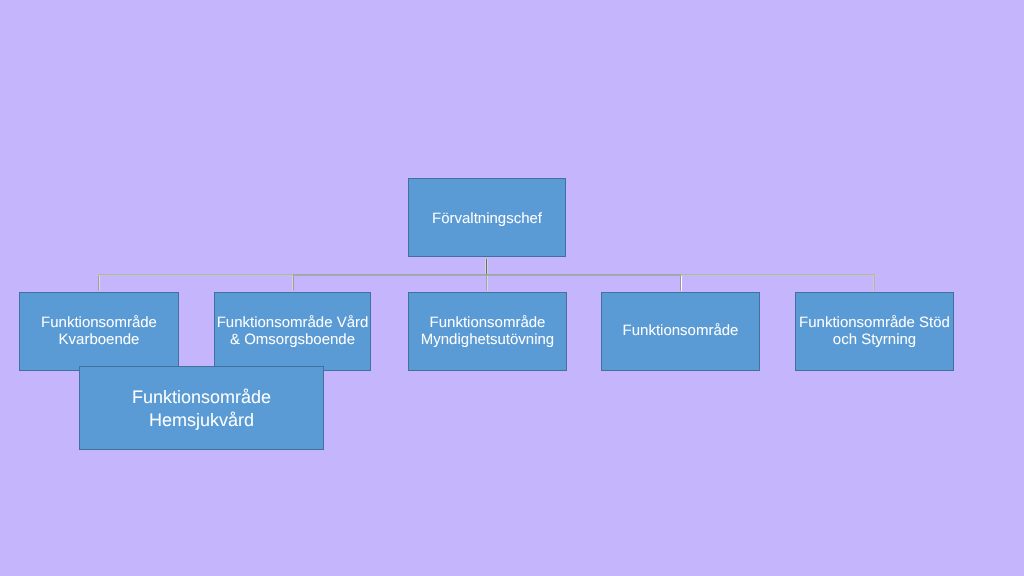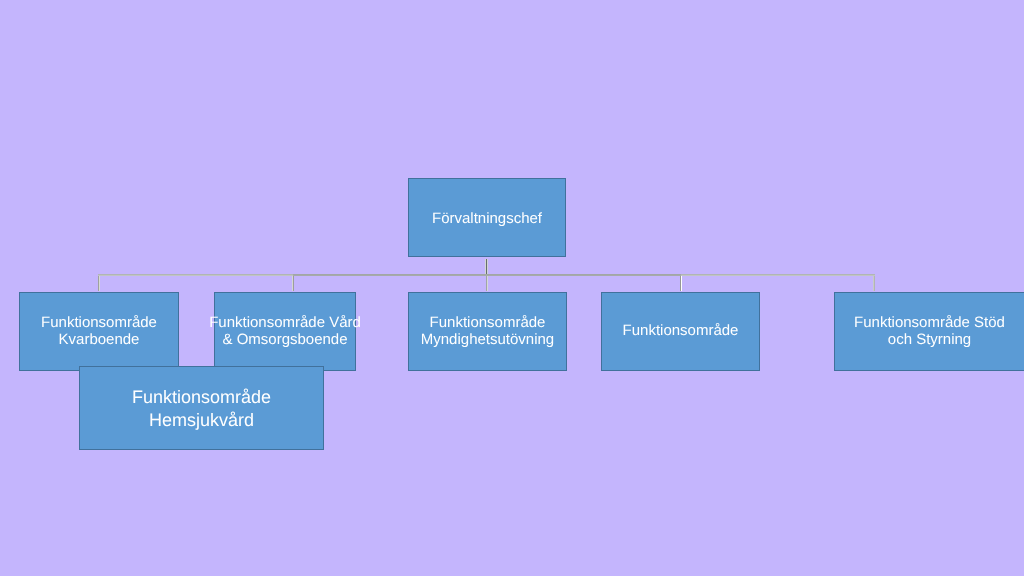--- a/index.html
+++ b/index.html
@@ -89,41 +89,41 @@
   <div class="connector connector-v" style="left:680px; top:276px; height:15px; background:linear-gradient(to right, #949796 0 1px, #ffffff 1px 2px);"></div>
   <div class="connector connector-v" style="left:873px; top:276px; height:15px; background:linear-gradient(to right, #c8cbca 0 1px, #b2b5b4 1px 2px);"></div>
 
   <div class="node node-2line" style="left:19px; top:292px; width:160px; height:79px;">
     <span class="node-text">
       <span>Funktionsområde</span><br>
       <span>Kvarboende</span>
     </span>
   </div>
 
-  <div class="node node-2line" style="left:214px; top:292px; width:142px; height:79px;">
+  <div class="node node-2line" style="left:214px; top:292px; width:157px; height:79px;">
     <span class="node-text">
       <span>Funktionsområde Vård</span><br>
       <span>&amp; Omsorgsboende</span>
     </span>
   </div>
 
   <div class="node node-2line" style="left:408px; top:292px; width:159px; height:79px;">
     <span class="node-text">
       <span>Funktionsområde</span><br>
       <span>Myndighetsutövning</span>
     </span>
   </div>
 
   <div class="node node-2line" style="left:601px; top:292px; width:159px; height:79px;">
     <span class="node-text">
       <span>Funktionsområde</span><br>
     </span>
   </div>
 
-  <div class="node node-2line" style="left:795px; top:292px; width:191px; height:79px;margin-left:39px;">
+  <div class="node node-2line" style="left:795px; top:292px; width:159px; height:79px;">
     <span class="node-text">
       <span>Funktionsområde Stöd</span><br>
       <span>och Styrning</span>
     </span>
   </div>
 
   <div class="node node-lg node-2line" style="left:79px; top:366px; width:245px; height:84px;">
     <span class="node-text">
       <span>Funktionsområde</span><br>
       <span>Hemsjukvård</span>

